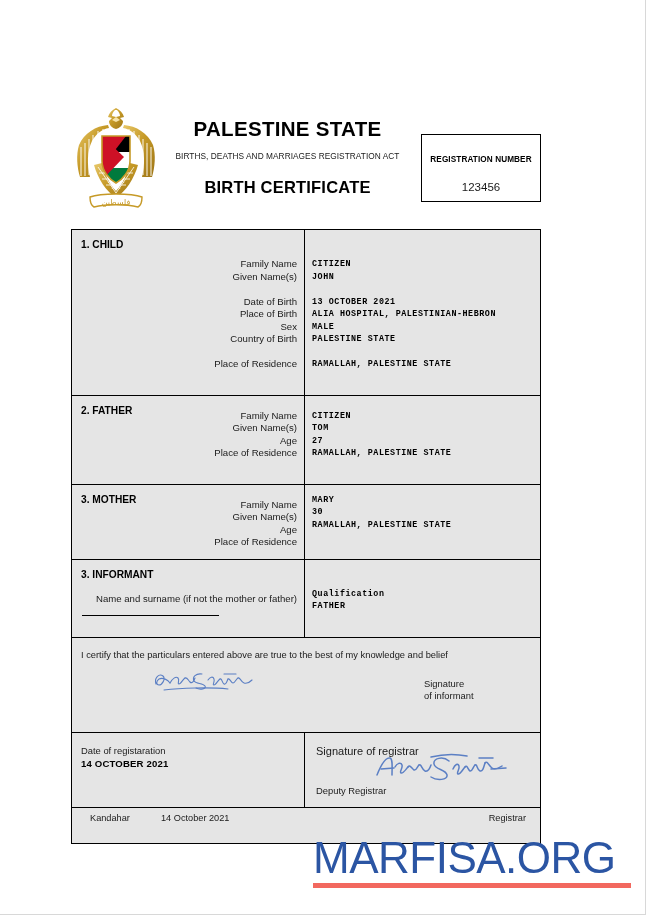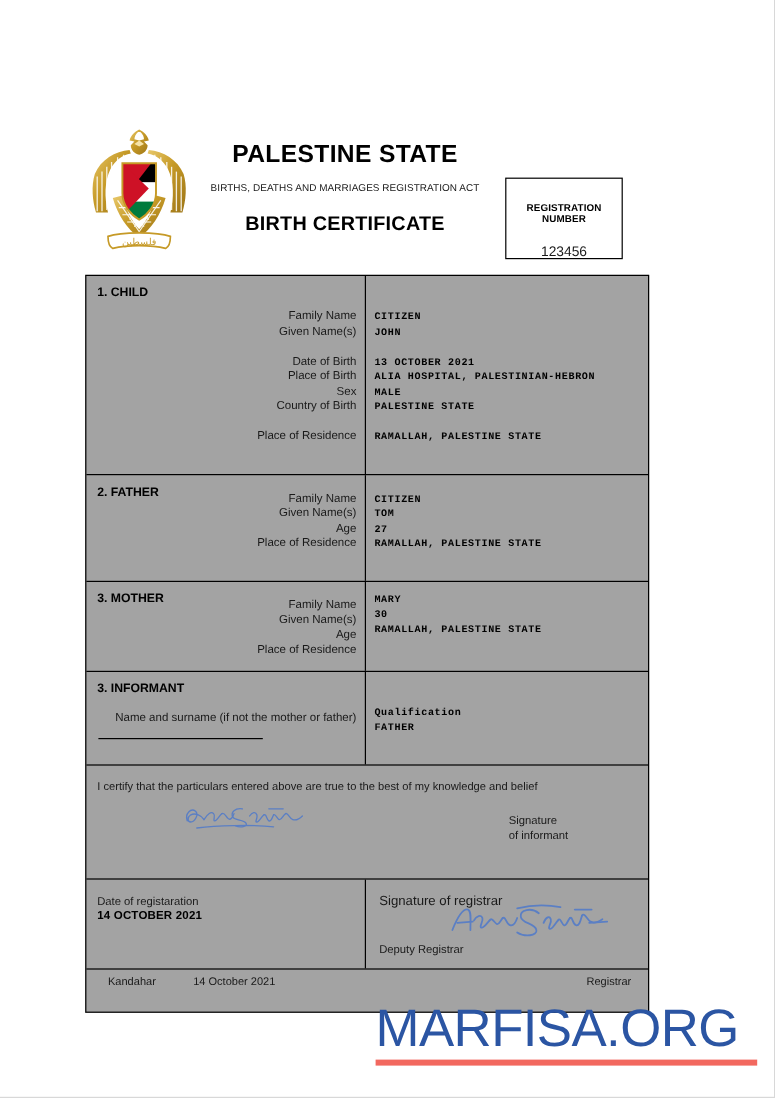--- a/index.html
+++ b/index.html
@@ -62,25 +62,24 @@
     font-size: 16.5px;
     font-weight: bold;
     color: #000;
     margin-top: 17px;
     letter-spacing: 0.2px;
   }
 
   .regbox {
     position: absolute;
     left: 421px; top: 34px;
-    width: 98px; height: 68px;
+    width: 120px; height: 68px;
     border: 1.3px solid #000;
     box-sizing: border-box;
     text-align: center;
-    margin-top: 14px;
   }
   .regbox-label {
     font-size: 8.2px;
     font-weight: bold;
     color: #000;
     margin-top: 20px;
     letter-spacing: 0.1px;
   }
   .regbox-value {
     font-size: 11.5px;
@@ -88,21 +87,21 @@
     margin-top: 17px;
   }
 
   
   .cert-table {
     position: absolute;
     left: 71px; top: 229px;
     width: 470px;
     border: 1.2px solid #000;
     box-sizing: border-box;
-    background: #a3a3a3;
+    background: #e5e5e5;
   }
   .row {
     position: relative;
     border-bottom: 1.2px solid #000;
     box-sizing: border-box;
     display: flex;
   }
   .row:last-child { border-bottom: none; }
 
   .col-left {

